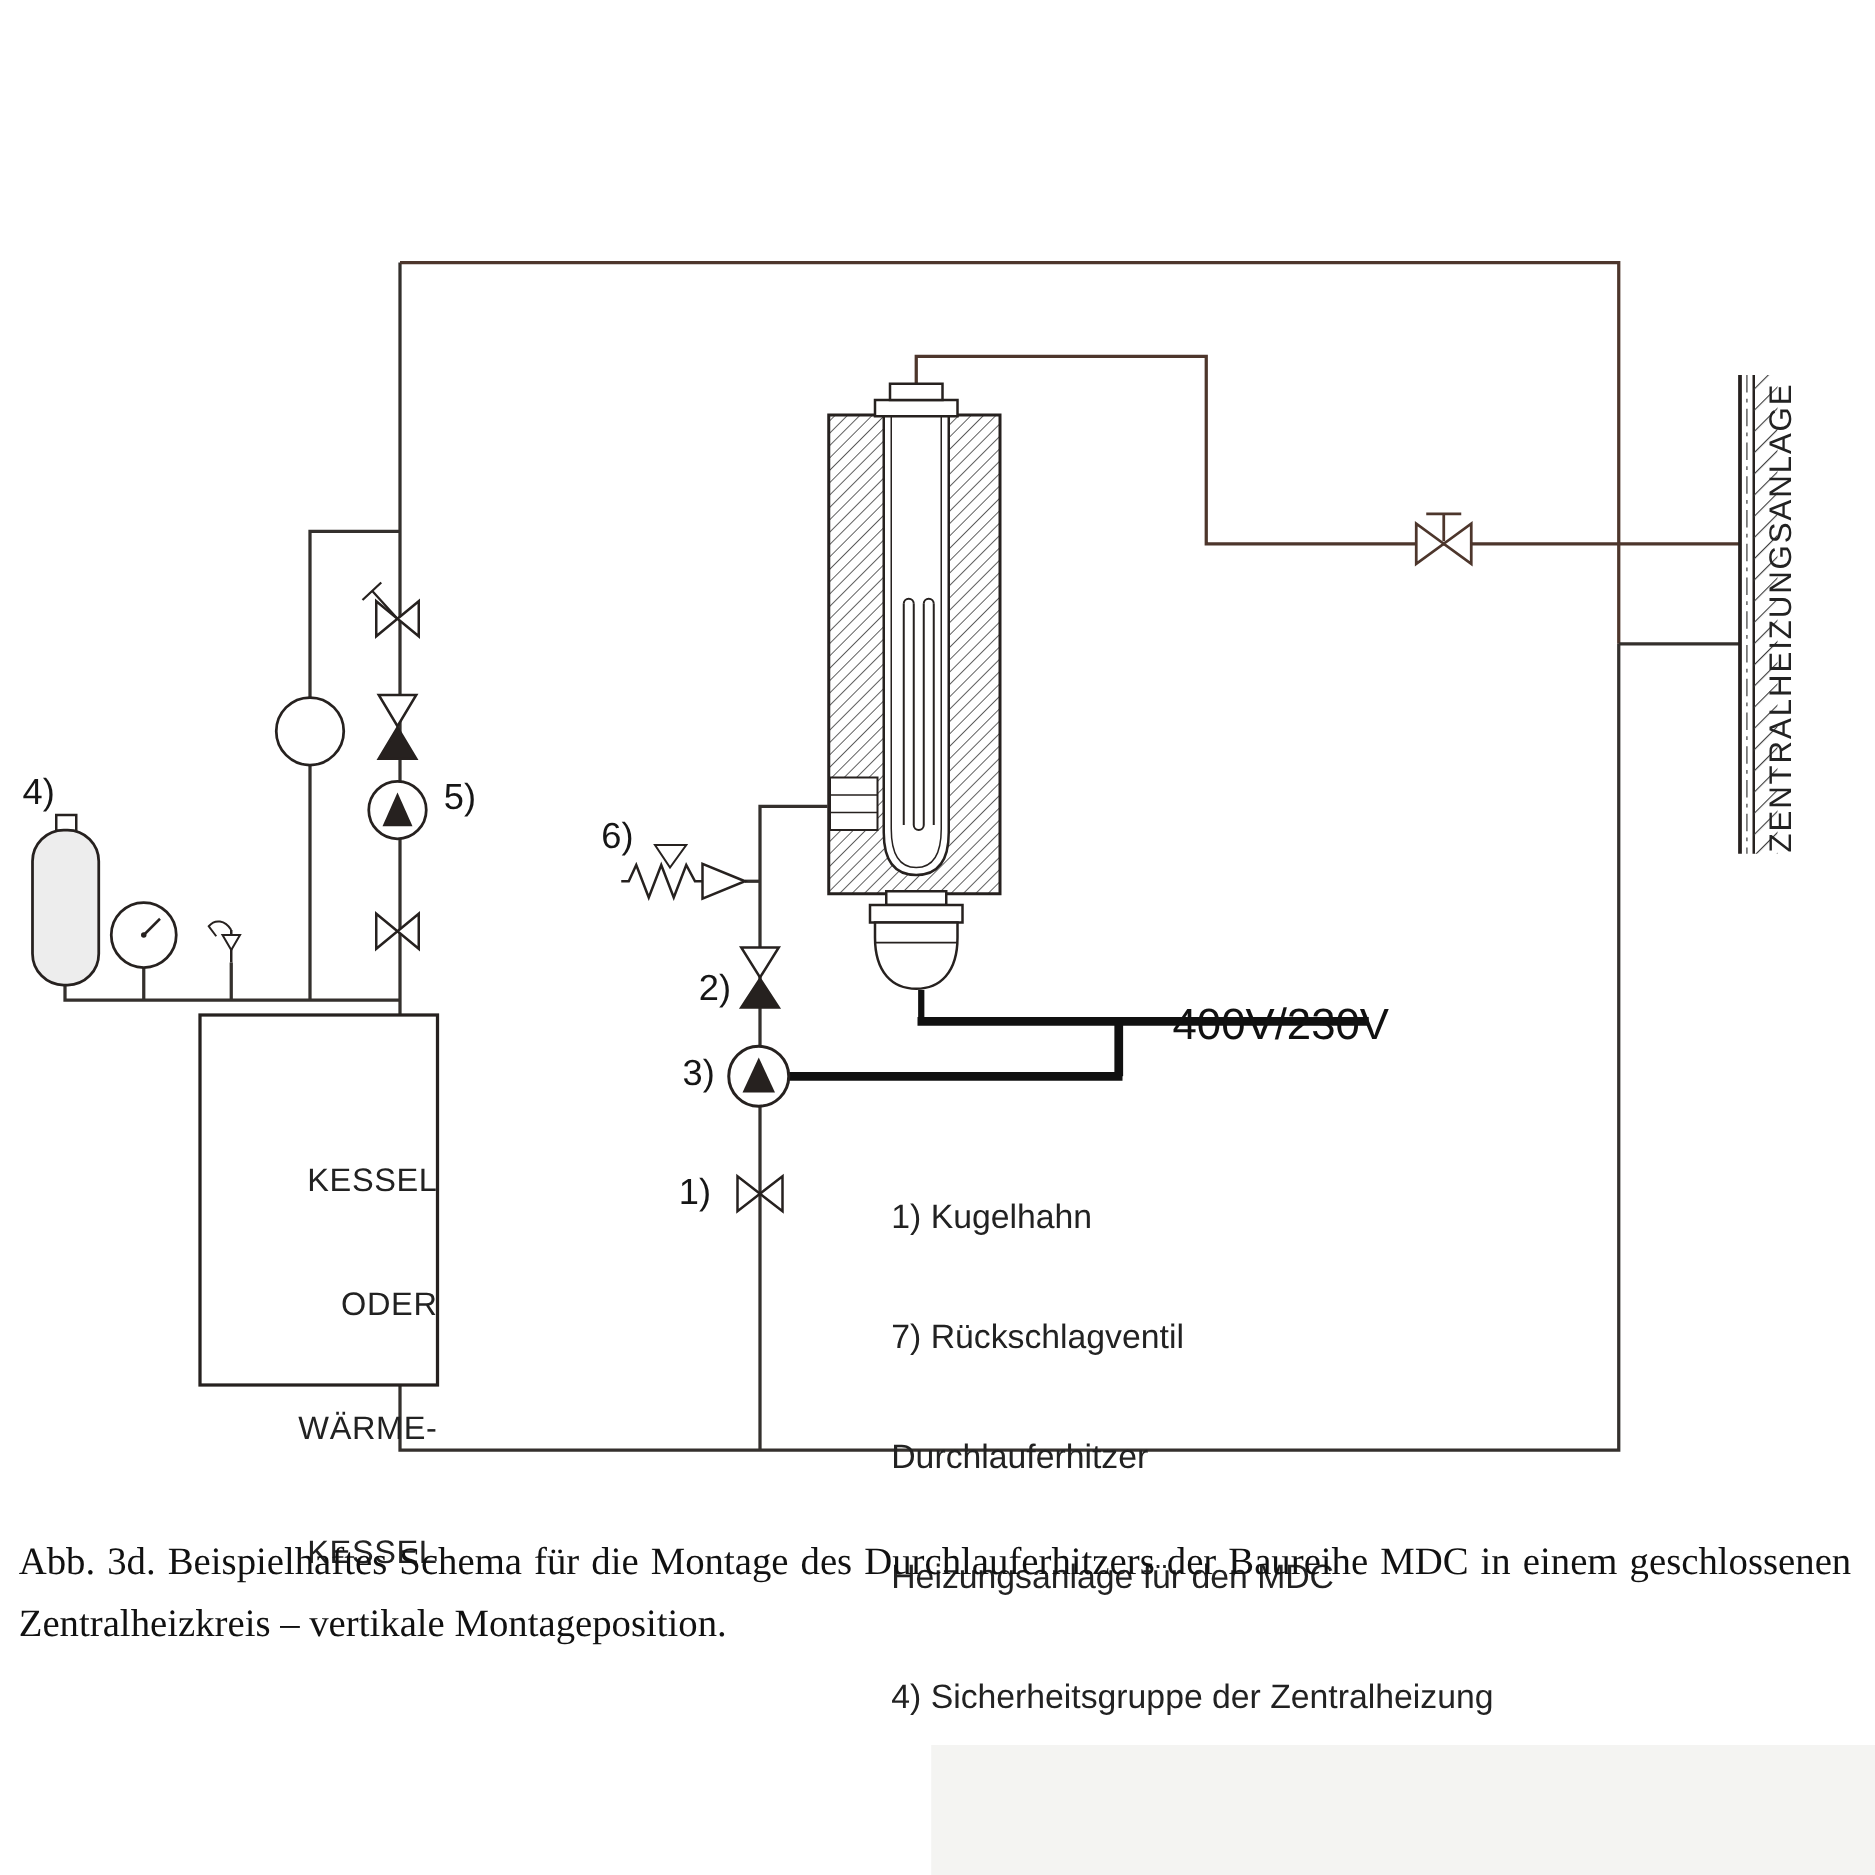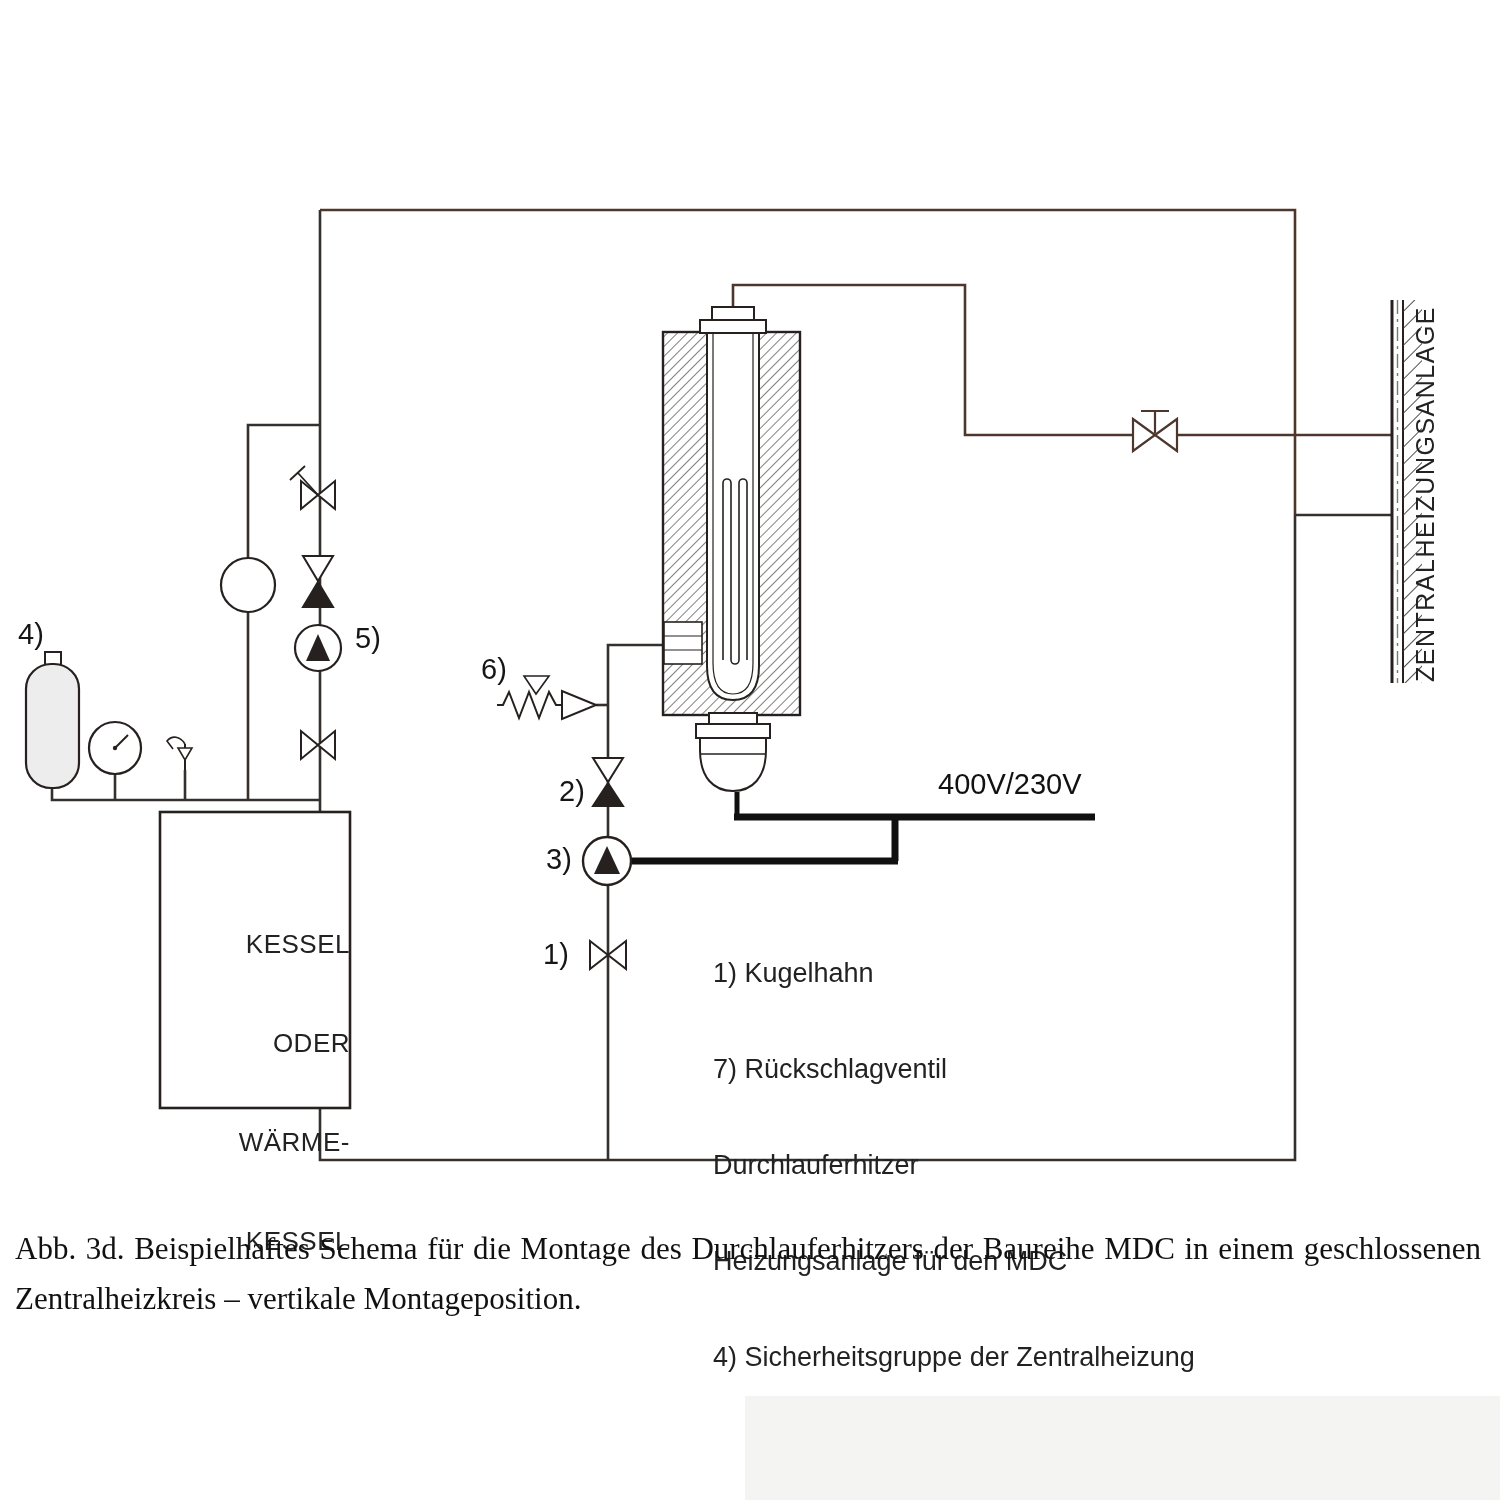--- a/index.html
+++ b/index.html
@@ -7,21 +7,21 @@
     position:relative;
     width:1500px;height:1500px;
     background:#ffffff;
     font-family:"Liberation Sans", sans-serif;
     color:#1a1a1a;
     overflow:hidden;
   }
   #diagram-svg{position:absolute;left:0;top:0;}
   .txt{position:absolute;white-space:pre;}
   .callout{font-size:29px;color:#161616;}
-  .voltage{font-size:29px;color:#111;}
+  .voltage{font-size:35px;color:#111;margin-top:32px;}
   .boiler-label{
     left:160px;top:862px;width:190px;
     text-align:right;font-size:26px;line-height:33px;
     letter-spacing:.5px;color:#222;
   }
   .legend{
     left:713px;top:893px;
     font-size:27px;line-height:32px;color:#222;
   }
   .radiator-label{

